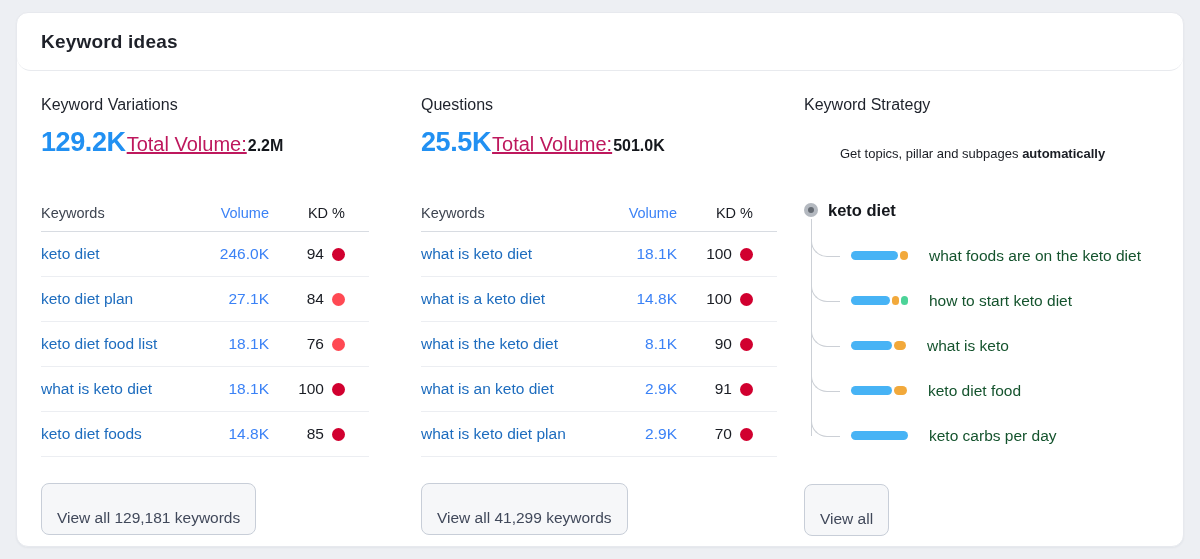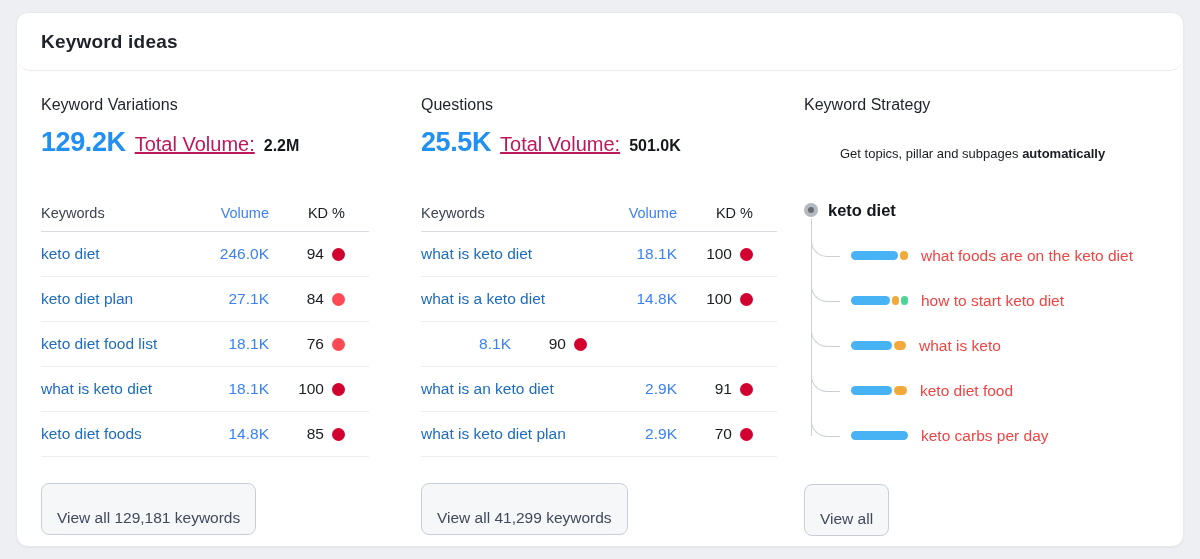--- a/index.html
+++ b/index.html
@@ -27,21 +27,21 @@
     border-radius:14px;
   }
   .card-title { margin:0; font-size:19px; font-weight:700; color:#1e2129; letter-spacing:.2px; }
   .card-body { display:flex; padding:24px 24px 0 24px; }
 
   .col-variations { width:328px; margin-right:52px; flex:none; }
   .col-questions  { width:356px; margin-right:27px; flex:none; }
   .col-strategy   { flex:1; min-width:0; }
 
   .sec-title { font-size:16px; color:#1e222b; line-height:19px; }
-  .stats { margin-top:12px; display:flex; align-items:baseline; gap:9px; line-height:32px; }
+  .stats { margin-top:12px; display:flex; align-items:baseline; gap:1px; line-height:32px; }
   .big-num { font-size:27px; font-weight:700; color:#2190f2; text-decoration:none; letter-spacing:-.4px; }
   .tv-label { font-size:20px; color:#be185d;text-decoration:underline; }
   .tv-value { font-size:16px; font-weight:700; color:#14171c; }
 
   .t-head {
     display:flex; align-items:center; height:38px; margin-top:32px;
     border-bottom:1px solid #d8dce2;
     font-size:14.5px; color:#3d4450;
   }
   .t-row {
@@ -83,21 +83,21 @@
   }
   .tree-item { position:relative; height:45px; display:flex; align-items:center; padding-left:40px; }
   .tree-item::before {
     content:''; position:absolute; left:0; top:-3px; width:28px; height:26px;
     border-left:1.5px solid #ccd0d6;
     border-bottom:1.5px solid #ccd0d6;
     border-bottom-left-radius:16px;
   }
   .mini-bar { display:flex; align-items:center; gap:2px; margin-right:13px; flex:none; }
   .mini-bar .seg { display:inline-block; height:9px; border-radius:4.5px; }
-  .topic-label { font-size:15.5px; color:#ef4444; white-space:nowrap; }
+  .topic-label { font-size:15.5px; color:#14532d; white-space:nowrap;margin-left:8px; }
 </style>
 </head>
 <body>
 
 <div class="card">
   <div class="card-header">
     <h2 class="card-title">Keyword ideas</h2>
   </div>
 
   <div class="card-body">
@@ -184,20 +184,21 @@
       </div>
       <div class="t-row">
         <span class="c-kw"><a href="#" class="kw-link">what is a keto diet</a></span>
         <span class="c-vol">14.8K</span>
         <span class="c-kd">
             <span>100</span>
             <span class="kd-dot" data-level="very_hard"></span>
           </span>
       </div>
       <div class="t-row">
+        <span class="c-kw"><a href="#" class="kw-link">what is the keto diet</a></span>
         <span class="c-vol">8.1K</span>
         <span class="c-kd">
             <span>90</span>
             <span class="kd-dot" data-level="very_hard"></span>
           </span>
       </div>
       <div class="t-row">
         <span class="c-kw"><a href="#" class="kw-link">what is an keto diet</a></span>
         <span class="c-vol">2.9K</span>
         <span class="c-kd">

